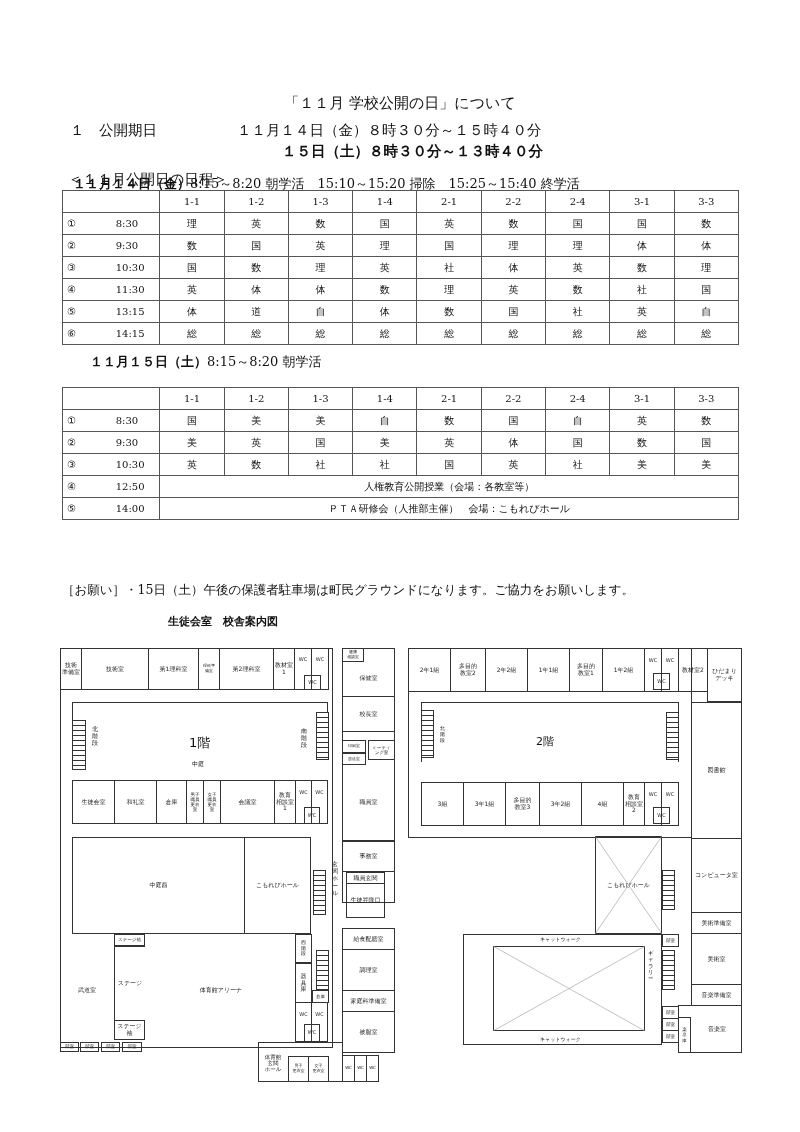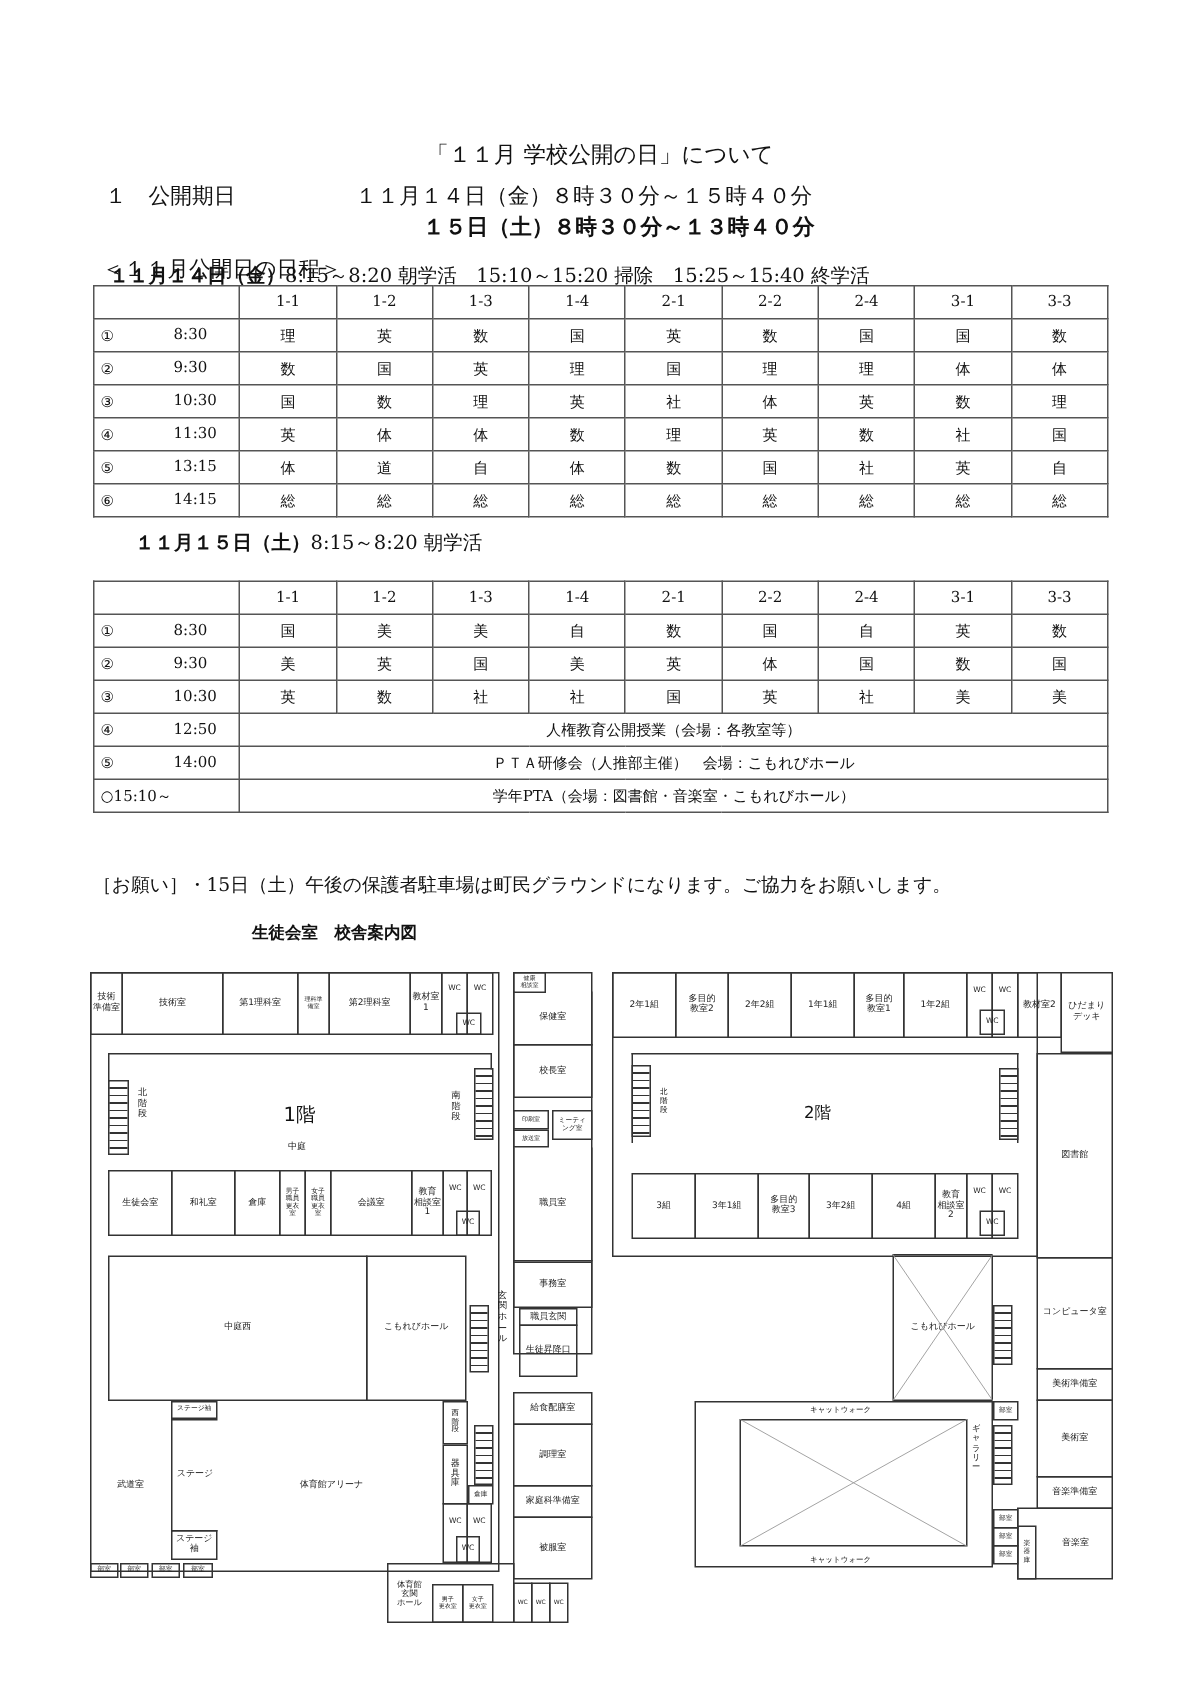--- a/index.html
+++ b/index.html
@@ -192,24 +192,20 @@
       </tr>
   <tr>
         <td class="h0">④</td>
         <td class="h1">12:50</td>
         <td class="wide" colspan="9">人権教育公開授業（会場：各教室等）</td>
       </tr>
   <tr>
         <td class="h0">⑤</td>
         <td class="h1">14:00</td>
         <td class="wide" colspan="9">ＰＴＡ研修会（人推部主催）　会場：こもれびホール</td>
-      </tr>
-  <tr>
-        <td class="lbl" colspan="2">○15:10～</td>
-        <td class="wide" colspan="9">学年PTA（会場：図書館・音楽室・こもれびホール）</td>
       </tr>
 </tbody>
   </table>
 
 <div class="abs note">［お願い］・15日（土）午後の保護者駐車場は町民グラウンドになります。ご協力をお願いします。</div>
 
 <div class="abs maptitle">生徒会室　校舎案内図</div>
 
 <div>
 

